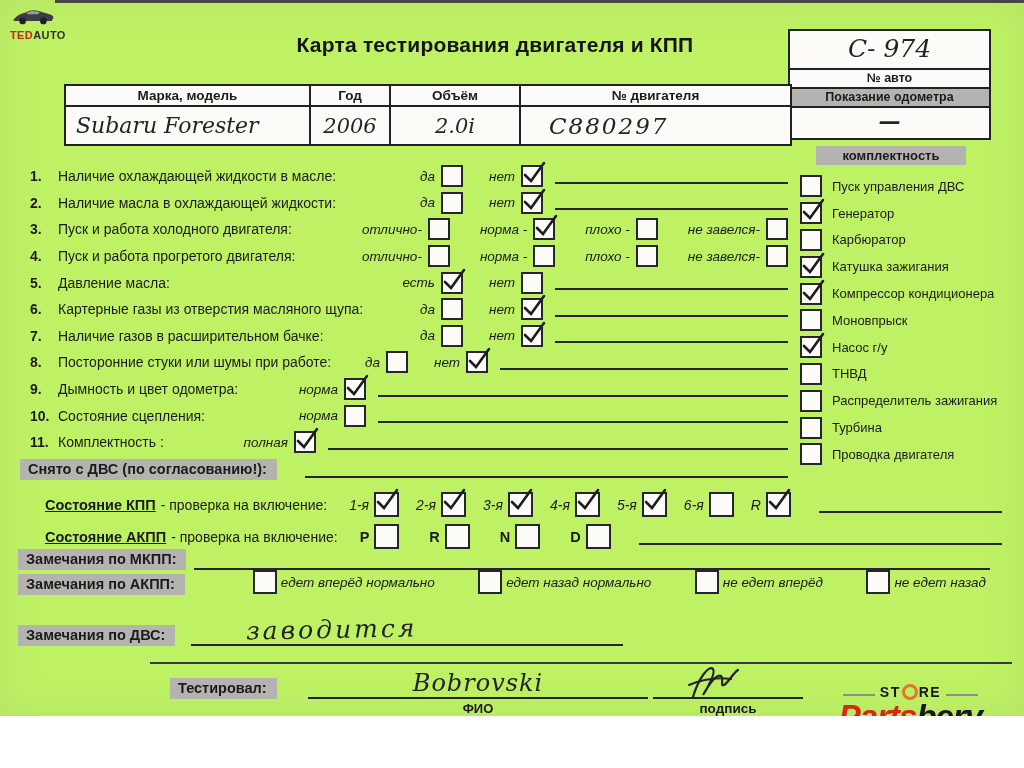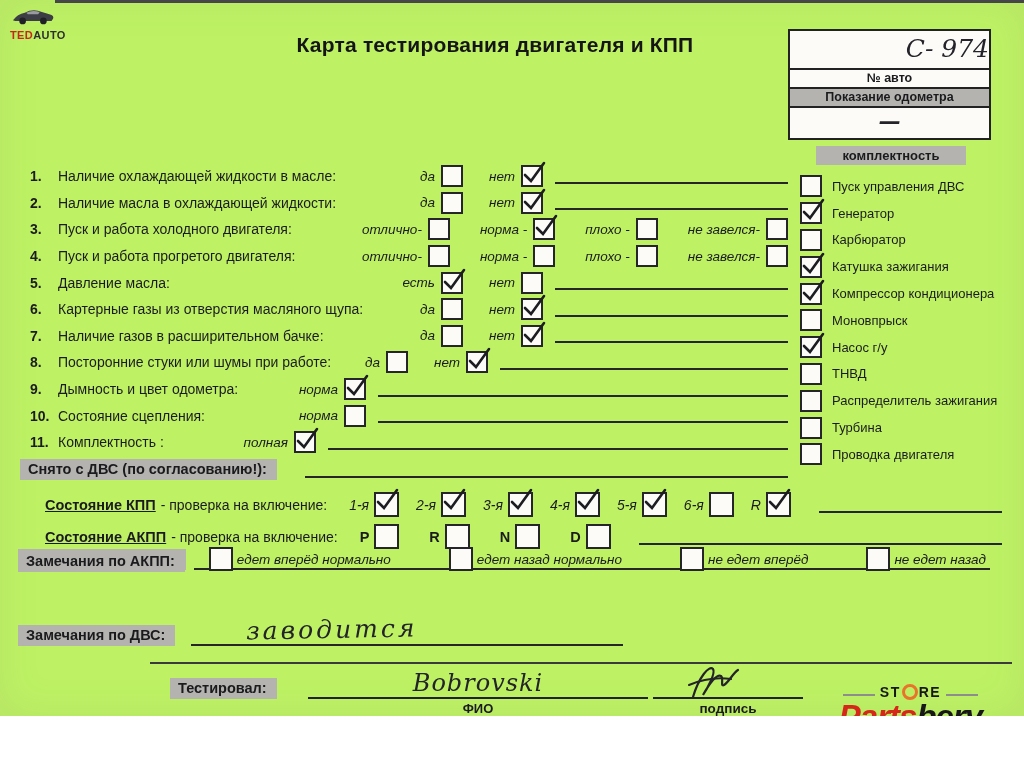--- a/index.html
+++ b/index.html
@@ -13,21 +13,21 @@
   #scan-top{position:absolute;top:0;left:55px;right:0;height:2.5px;background:#45454a;}
   
   #brand-top{position:absolute;left:10px;top:6px;width:80px;}
   #brand-top .ted-txt{font-size:11px;font-weight:900;letter-spacing:.4px;margin-top:-2px;}
   .ted{color:#c8271c}.auto{color:#2e2e33}
   
   #title{position:absolute;left:215px;top:33px;width:560px;text-align:center;
          font-size:21px;font-weight:bold;letter-spacing:.2px;color:#151518;}
   
   #car-box{position:absolute;left:788px;top:29px;width:199px;border:2.5px solid #222;background:#fcfbf8;}
-  .cbx-num{height:37px;border-bottom:2px solid #222;text-align:right;font-size:25px;line-height:36px;}
+  .cbx-num{height:37px;border-bottom:2px solid #222;text-align:center;font-size:25px;line-height:36px;}
   .cbx-lbl{height:17px;border-bottom:2px solid #222;font-weight:bold;font-size:12.5px;text-align:center;line-height:17px;}
   .cbx-odo{height:17px;border-bottom:2px solid #222;font-weight:bold;font-size:12.5px;text-align:center;line-height:17px;background:#b4b3af;}
   .cbx-dash{height:30px;text-align:center;font-size:22px;line-height:26px;font-weight:bold;}
   
   #veh-table{position:absolute;left:64px;top:84px;width:724px;border:2.5px solid #222;background:#fcfbf8;}
   .vt-row{display:grid;grid-template-columns:245px 80px 130px 1fr;}
   .vt-head{border-bottom:2.5px solid #222;}
   .vt-cell{border-right:2px solid #222;padding:2px 0;}
   .vt-cell:last-child{border-right:none;}
   .vt-head .vt-cell{font-weight:bold;font-size:13.5px;text-align:center;}
@@ -69,21 +69,21 @@
   #kpp-opts{gap:17px;}
   #akpp-opts{gap:30px;}
   .gopt{display:flex;align-items:center;gap:5px;}
   .gopt .g-lbl{font-size:14px;}
   .gopt b.g-lbl{font-size:14.5px;}
   .gear-row .cb{width:21px;height:21px;}
   .gear-row .tail{flex:1;border-bottom:2px solid #26262a;height:14px;margin-left:28px;margin-right:8px;}
   
   .note-row{position:absolute;left:18px;width:972px;display:flex;align-items:flex-end;}
   #mkpp-row{top:549px;}
-  #akpp-note-row{top:546px;}
+  #akpp-note-row{top:569px;gap:44px;}
   #dvs-row{top:610px;}
   #mkpp-row .tail{flex:1;border-bottom:2px solid #26262a;height:16px;margin-left:8px;}
   #akpp-note-opts{flex:1;display:flex;justify-content:space-between;margin-left:24px;padding-right:4px;align-items:center;height:26px;}
   .nopt{display:flex;align-items:center;gap:4px;}
   .nopt .cb{width:20px;height:20px;}
   .n-lbl{font-style:italic;font-size:13.5px;white-space:nowrap;}
   #dvs-line{width:432px;margin-left:16px;border-bottom:2.5px solid #26262a;text-align:center;position:relative;height:34px;}
   #dvs-line .hand{position:absolute;left:55px;bottom:0;font-size:25px;letter-spacing:3px;transform:rotate(-1deg);}
   
   #footer-sep{position:absolute;top:662px;left:150px;right:12px;height:0;border-top:2px solid #3a3a3e;}
@@ -124,20 +124,34 @@
 
   <div id="title">Карта тестирования двигателя  и КПП</div>
 
   <div id="car-box">
     <div class="cbx-num hand">С- 974</div>
     <div class="cbx-lbl">№ авто</div>
     <div class="cbx-odo">Показание одометра</div>
     <div class="cbx-dash hand">—</div>
   </div>
 
+  <div id="veh-table">
+    <div class="vt-row vt-head">
+      <div class="vt-cell">Марка, модель</div>
+      <div class="vt-cell">Год</div>
+      <div class="vt-cell">Объём</div>
+      <div class="vt-cell">№ двигателя</div>
+    </div>
+    <div class="vt-row vt-body">
+      <div class="vt-cell hand v-model">Subaru Forester</div>
+      <div class="vt-cell hand v-year">2006</div>
+      <div class="vt-cell hand v-vol">2.0i</div>
+      <div class="vt-cell hand v-eng">C880297</div>
+    </div>
+  </div>
 
   <div id="completeness">
     <div class="comp-hdr">комплектность</div>
     <div id="comp-list">
         <div class="c-item">
           <span class="cb"></span>
           <span class="c-lbl">Пуск управления ДВС</span>
         </div>
         <div class="c-item">
           <span class="cb">

